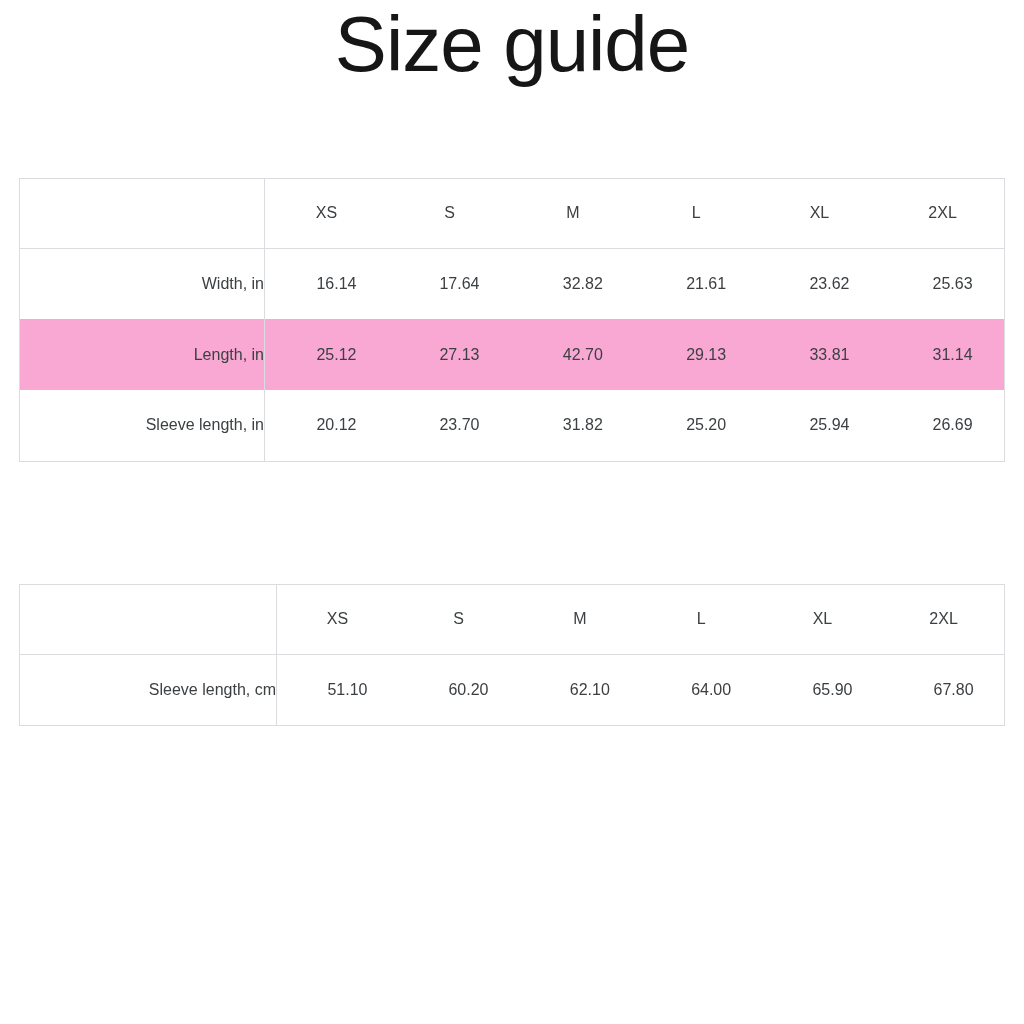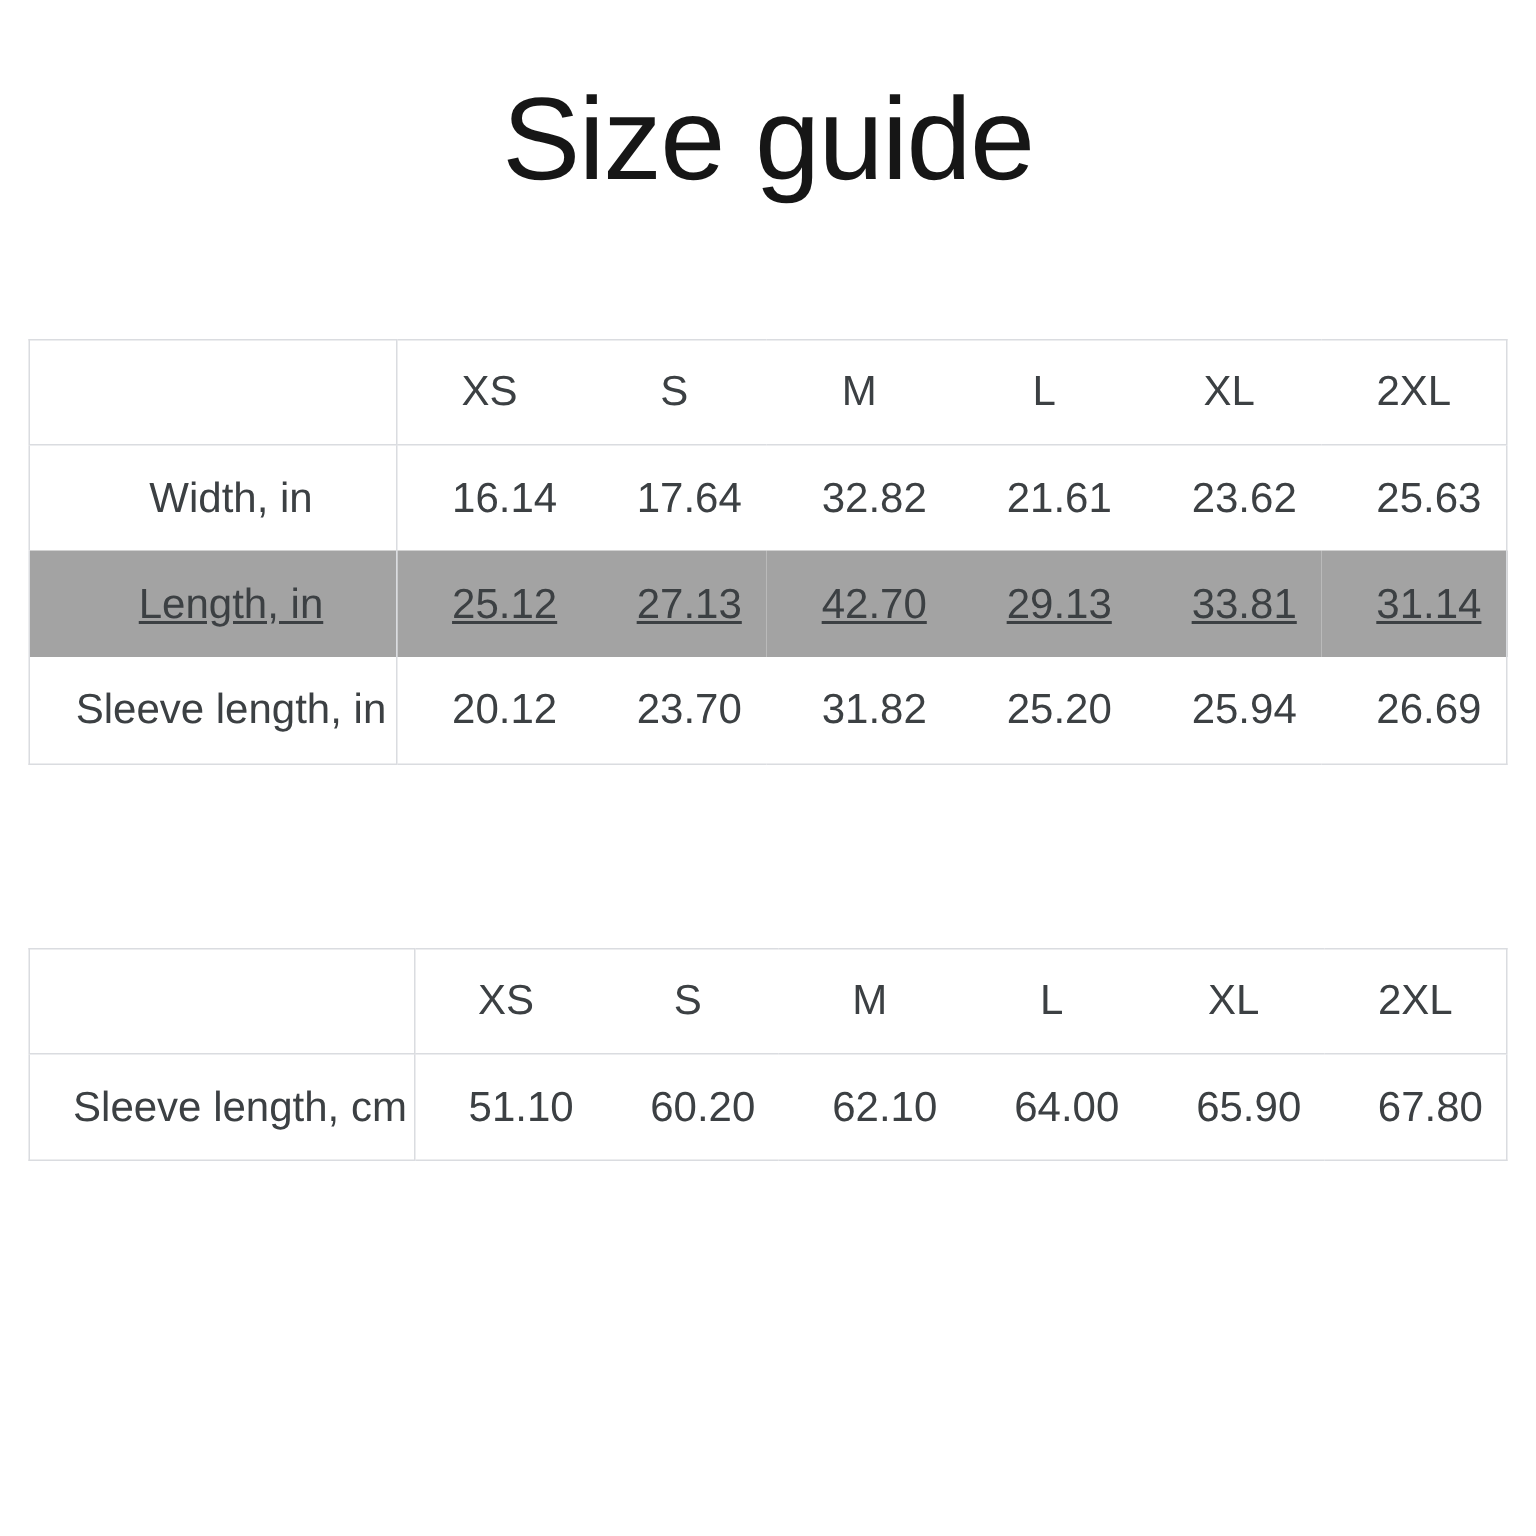--- a/index.html
+++ b/index.html
@@ -12,35 +12,34 @@
     overflow: hidden;
   }
 
   .page {
     width: 1024px;
     height: 1024px;
     background: #ffffff;
   }
 
   .page-title {
-    margin-top: 48px;
     text-align: center;
     font-size: 78px;
     font-weight: 400;
     letter-spacing: -1px;
     color: #161616;
     line-height: 1.15;
   }
 
   .size-table {
     width: 986px;
     margin: 0 auto;
     border-collapse: collapse;
     table-layout: fixed;
-    font-size: 28px;
+    font-size: 16px;
     color: #3c4043;
     background: #ffffff;
   }
 
   .size-table.table-in  { margin-top: 88px; }
   .size-table.table-cm  { margin-top: 122px; }
 
   .size-table, 
   .size-table th, 
   .size-table td { border: 0; }
@@ -60,27 +59,26 @@
   .size-table tbody td {
     height: 71px;
     text-align: center;
     vertical-align: middle;
     padding-left: 20px;
   }
 
   .size-table th:first-child,
   .size-table td:first-child {
     border-right: 1px solid #dadce0;
-    text-align: center;
+    text-align: right;
     padding-left: 24px;
   }
 
   .size-table tbody tr.zebra {
-    background: #a3a3a3;
-    text-decoration: underline;
+    background: #f9a8d4;
   }
 
   .table-in .label-col { width: 245px; }
   .table-cm .label-col { width: 257px; }
 </style>
 </head>
 <body>
 
 <div class="page">
 

